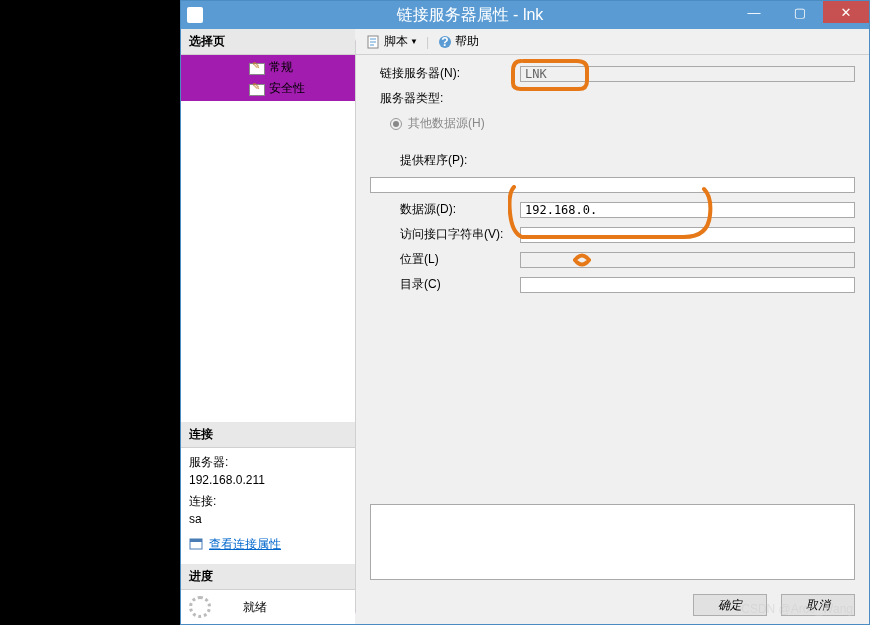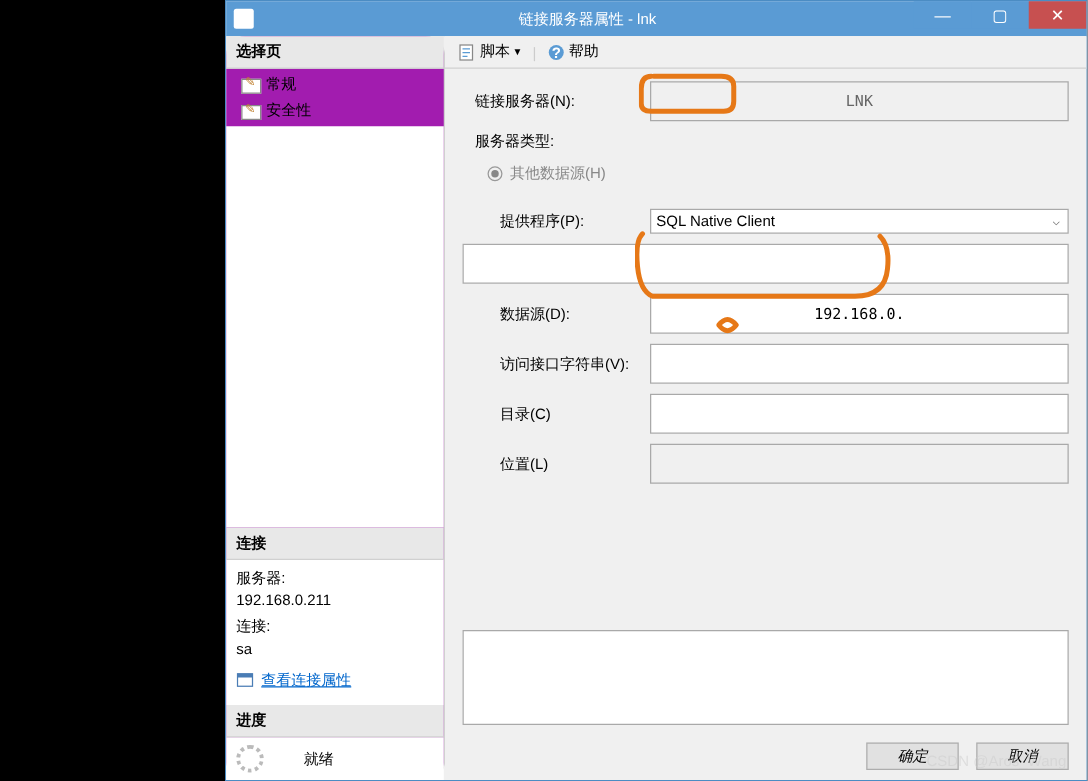--- a/index.html
+++ b/index.html
@@ -1,28 +1,28 @@
 <!DOCTYPE html>
 <html><head>
 <meta charset="utf-8">
 <style>
 * { box-sizing: border-box; margin: 0; padding: 0; font-family: "Microsoft YaHei", SimSun, sans-serif; font-size: 12px; }
 body { background: #000; width: 870px; height: 625px; position: relative; overflow: hidden; }
 .window { position: absolute; left: 180px; top: 0; width: 690px; height: 625px; background: #f0f0f0; border: 1px solid #4b8cc3; }
 .titlebar { height: 28px; background: #5a9bd4; display: flex; align-items: center; color: #fff; }
 .titlebar .icon { width: 16px; height: 16px; margin: 0 6px; background: #fff; border-radius: 2px; position: relative; }
-.titlebar .title { flex: 1; text-align: center; font-size: 12px; }
+.titlebar .title { flex: 1; text-align: center; font-size: 16px; }
 .win-buttons { display: flex; height: 100%; }
 .win-btn { width: 46px; height: 22px; display: flex; align-items: center; justify-content: center; color: #fff; font-size: 13px; cursor: pointer; }
 .win-btn.close { background: #c75050; width: 46px; }
 .win-btn.min, .win-btn.max { background: #5a9bd4; }
 .body { display: flex; height: calc(100% - 28px); background: #f0f0f0; }
 .left-panel { width: 175px; background: #a21caf; display: flex; flex-direction: column; border-right: 1px solid #d0d0d0; border-radius: 15px; }
 .panel-header { background: #e8e8e8; padding: 4px 8px; font-weight: bold; border-bottom: 1px solid #d0d0d0; }
-.nav-list { flex-shrink: 0; padding: 2px 4px; }
+.nav-list { flex-shrink: 0; padding: 2px 16px; margin-left: 44px; }
 .nav-item { display: flex; align-items: center; padding: 2px 8px; cursor: pointer; }
 .nav-icon { width: 16px; height: 14px; margin-right: 4px; position: relative; }
 .nav-icon::before { content: ""; position: absolute; left: 0; top: 2px; width: 14px; height: 10px; background: #fff; border: 1px solid #888; }
 .nav-icon::after { content: "✎"; position: absolute; left: 3px; top: -1px; font-size: 10px; color: #c08030; }
 .left-spacer { flex: 1; background: #fff; }
 .conn-section { padding: 4px 8px 8px 8px; background: #fff; border-top: 0; }
 .conn-section .row { margin: 2px 0; }
 .conn-link { color: #0066cc; text-decoration: underline; cursor: pointer; display: inline-flex; align-items: center; }
 .link-icon { width: 16px; height: 14px; margin-right: 4px; display: inline-block; position: relative; }
 .link-icon svg { width: 16px; height: 14px; }
@@ -30,21 +30,21 @@
 .spinner { width: 22px; height: 22px; margin-right: 8px; border: 3px dotted #bbb; border-radius: 50%; }
 .right-panel { flex: 1; display: flex; flex-direction: column; background: #f0f0f0; position: relative; }
 .toolbar { height: 26px; display: flex; align-items: center; padding: 0 6px; border-bottom: 1px solid #d0d0d0; background: #f0f0f0; gap: 4px; }
 .tb-btn { display: flex; align-items: center; padding: 2px 4px; cursor: pointer; }
 .tb-icon { width: 16px; height: 16px; margin-right: 2px; }
 .tb-dd { font-size: 8px; margin-left: 2px; }
 .form-area { flex: 1; padding: 10px 14px 6px 14px; position: relative; }
 .form-row { display: flex; align-items: center; margin-bottom: 8px; }
 .form-label { width: 150px; color: #000; padding-left: 10px; }
 .form-label.sub { padding-left: 30px; }
-.form-input { flex: 1; height: 32px; border: 1px solid #a9a9a9; background: #fff; padding: 0 4px; font-family: "SimSun", monospace; text-align: center; }
+.form-input { flex: 1; height: 16px; border: 1px solid #a9a9a9; background: #fff; padding: 0 4px; font-family: "SimSun", monospace; }
 .form-input.readonly { background: #f0f0f0; color: #666; }
 .form-select { flex: 1; height: 20px; border: 1px solid #a9a9a9; background: #fff; padding: 0 4px; font-family: "SimSun", monospace; position: relative; display: flex; align-items: center; }
 .form-select::after { content: "⌵"; position: absolute; right: 6px; color: #666; font-size: 10px; }
 .radio-row { display: flex; align-items: center; padding-left: 20px; margin-bottom: 6px; color: #888; }
 .radio { width: 12px; height: 12px; border: 1px solid #999; border-radius: 50%; margin-right: 6px; position: relative; }
 .radio.checked::after { content: ""; position: absolute; left: 2px; top: 2px; width: 6px; height: 6px; background: #888; border-radius: 50%; }
 .big-box { margin: 20px 14px 6px 14px; height: 76px; border: 1px solid #a9a9a9; background: #fff; }
 .button-bar { display: flex; justify-content: flex-end; padding: 8px 14px; gap: 14px; font-style: italic; }
 .dlg-btn { width: 74px; height: 22px; border: 1px solid #adadad; background: #e1e1e1; cursor: pointer; text-align: center; line-height: 20px; }
 .watermark { position: absolute; right: 16px; bottom: 8px; color: #ccc; font-size: 12px; opacity: 0.5; pointer-events: none; }
@@ -138,42 +138,39 @@
         </div>
         <div class="radio-row">
           <span class="radio checked"></span>
           <span>其他数据源(H)</span>
         </div>
 
         <div style="height:14px"></div>
 
         <div class="form-row">
           <div class="form-label sub">提供程序(P):</div>
-          <div class="form-select">
-            <span>SQL Native Client</span>
-          </div>
         </div>
         <div class="form-row">
           <input class="form-input" value="" style="">
         </div>
         <div class="form-row">
           <div class="form-label sub">数据源(D):</div>
           <input class="form-input" value="192.168.0." style="">
         </div>
         <div class="form-row">
           <div class="form-label sub">访问接口字符串(V):</div>
           <input class="form-input" value="" style="">
         </div>
         <div class="form-row">
+          <div class="form-label sub">位置(L)</div>
+          <input class="form-input readonly" readonly="" value="" style="">
+        </div>
+        <div class="form-row">
           <div class="form-label sub">目录(C)</div>
           <input class="form-input" value="" style="">
-        </div>
-        <div class="form-row">
-          <div class="form-label sub">位置(L)</div>
-          <input class="form-input readonly" readonly="" value="" style="">
         </div>
 
         <div class="anno" style="left:155px; top:2px; width:80px; height:36px;">
           <svg viewBox="0 0 80 36" width="80" height="36">
               <path d="M10 4 Q2 4 2 14 L2 26 Q2 32 10 32 L68 32 Q76 32 76 24 L76 12 Q76 4 66 4 L12 4"></path>
             </svg>
         </div>
         <div class="anno" style="left:152px; top:130px; width:210px; height:60px;">
           <svg viewBox="0 0 210 60" width="210" height="60">
               <path d="M6 2 Q0 8 2 28 Q4 48 14 52 L176 52 Q200 52 202 30 Q204 12 196 4"></path>

